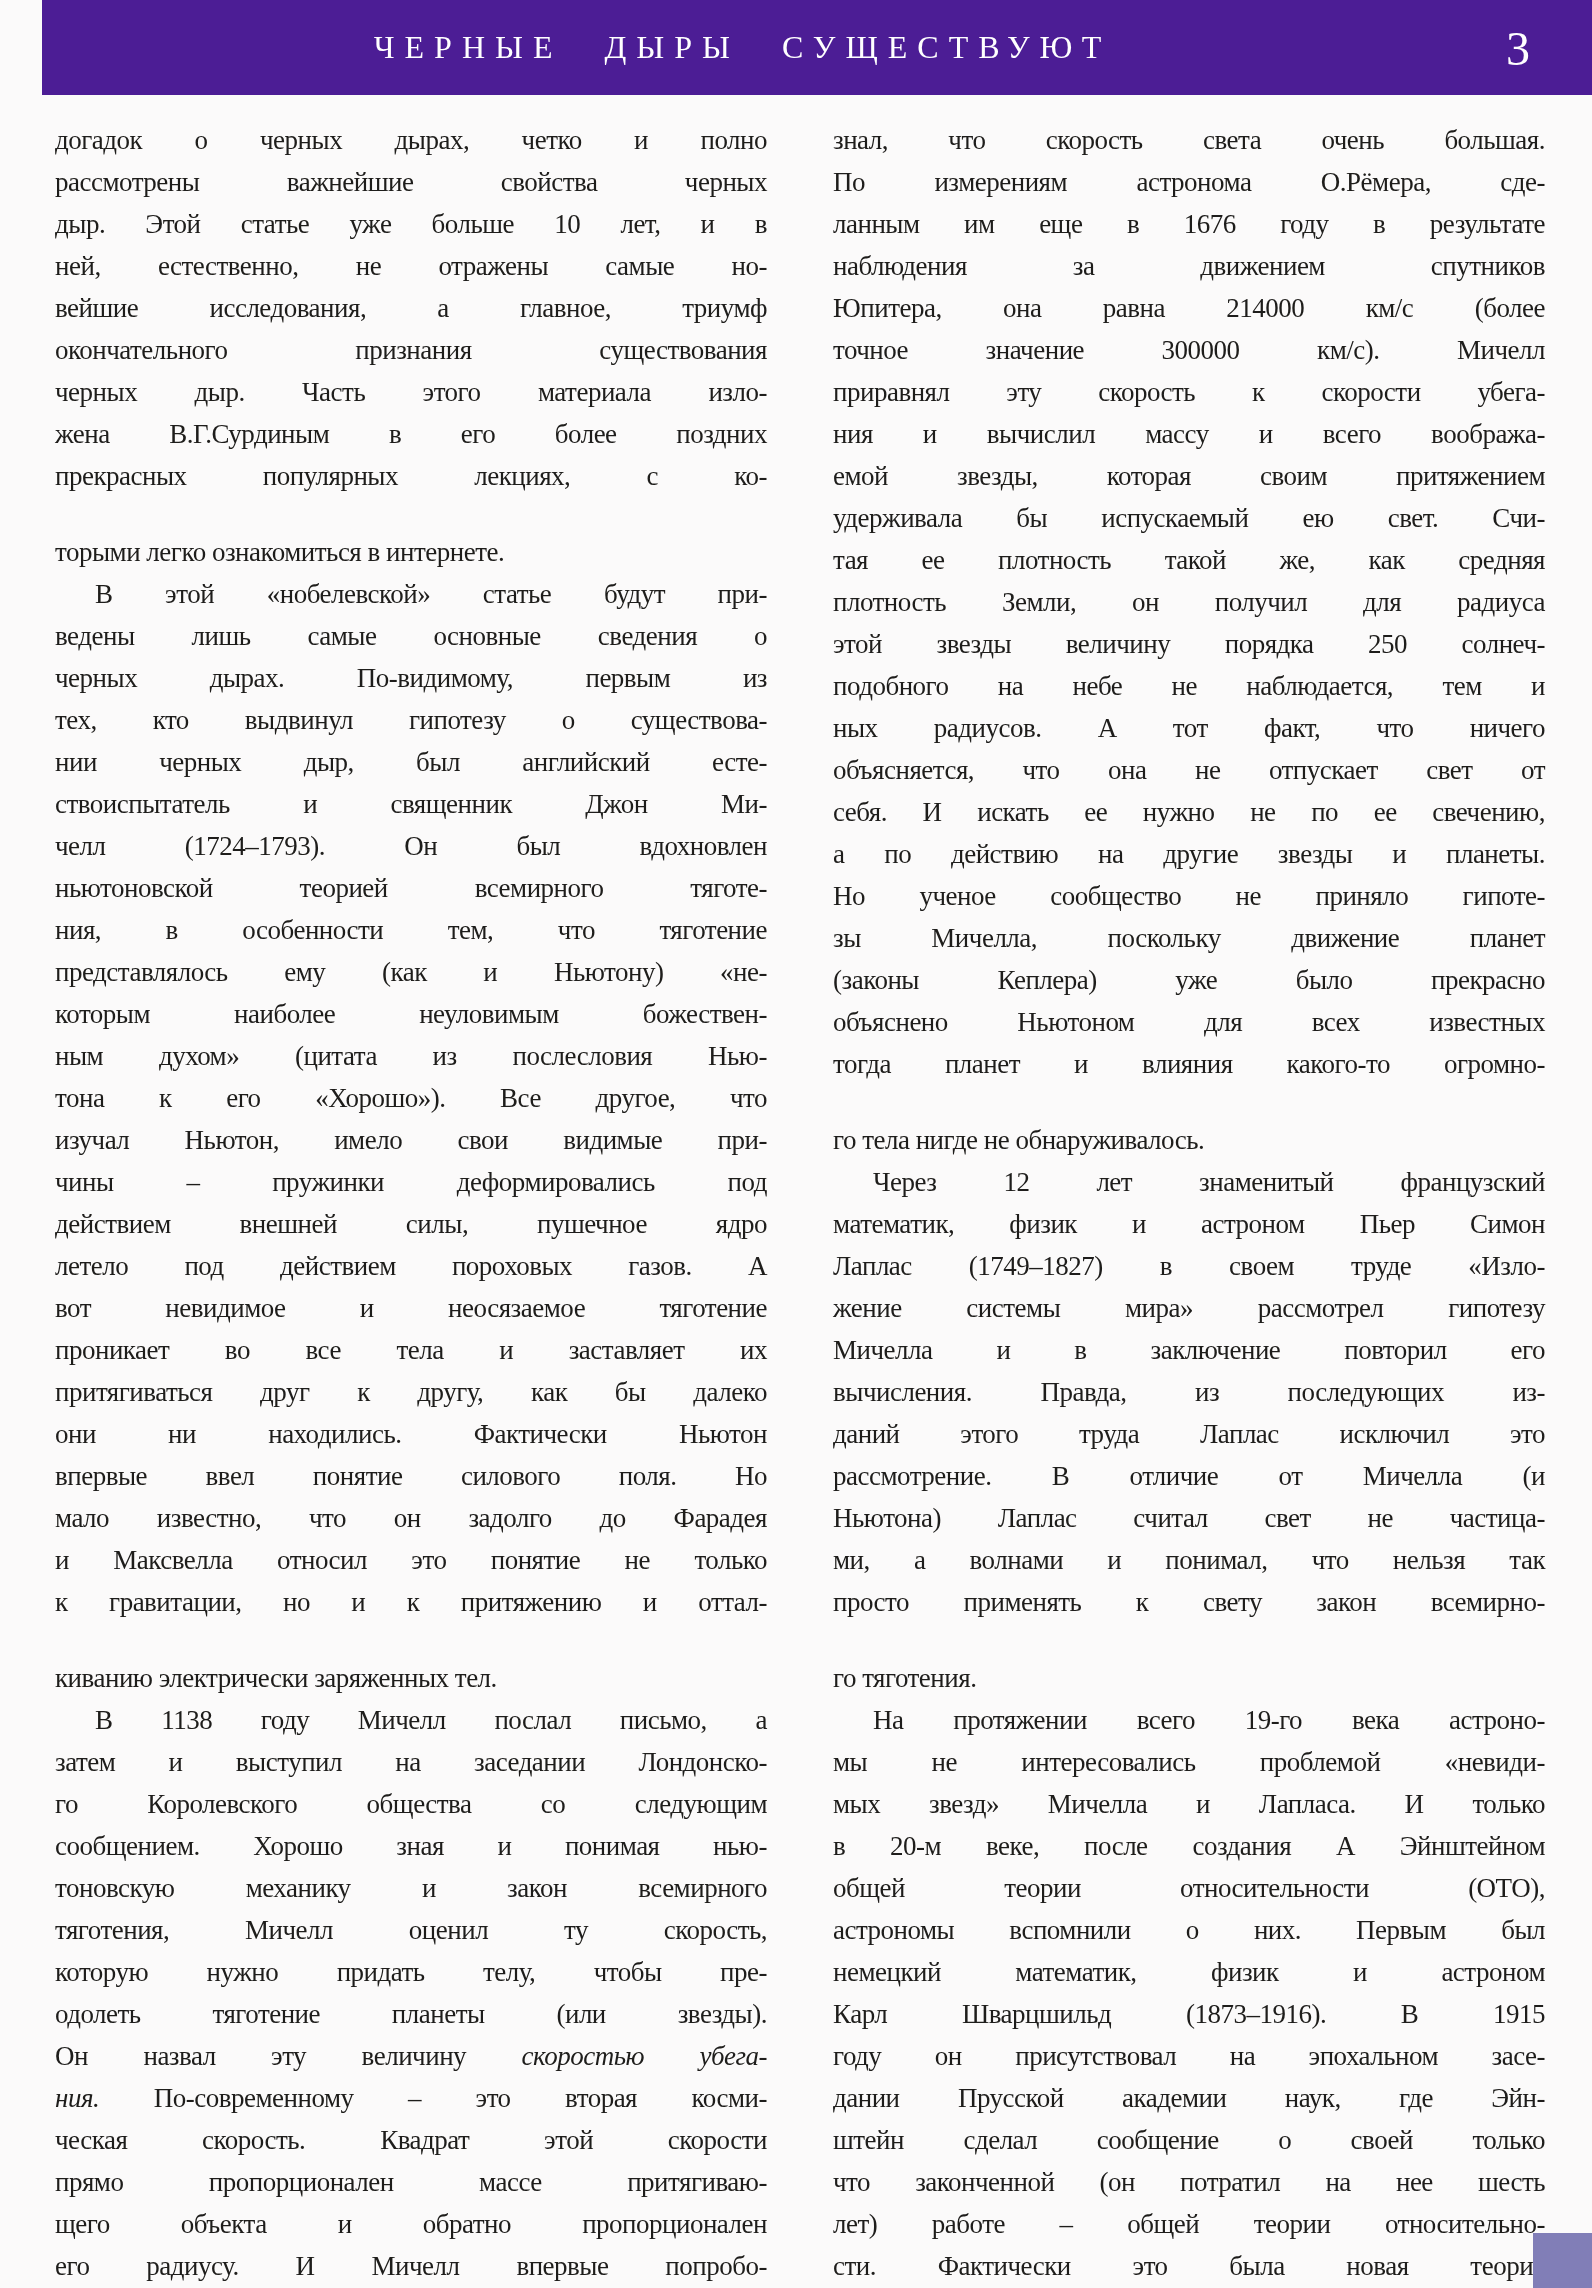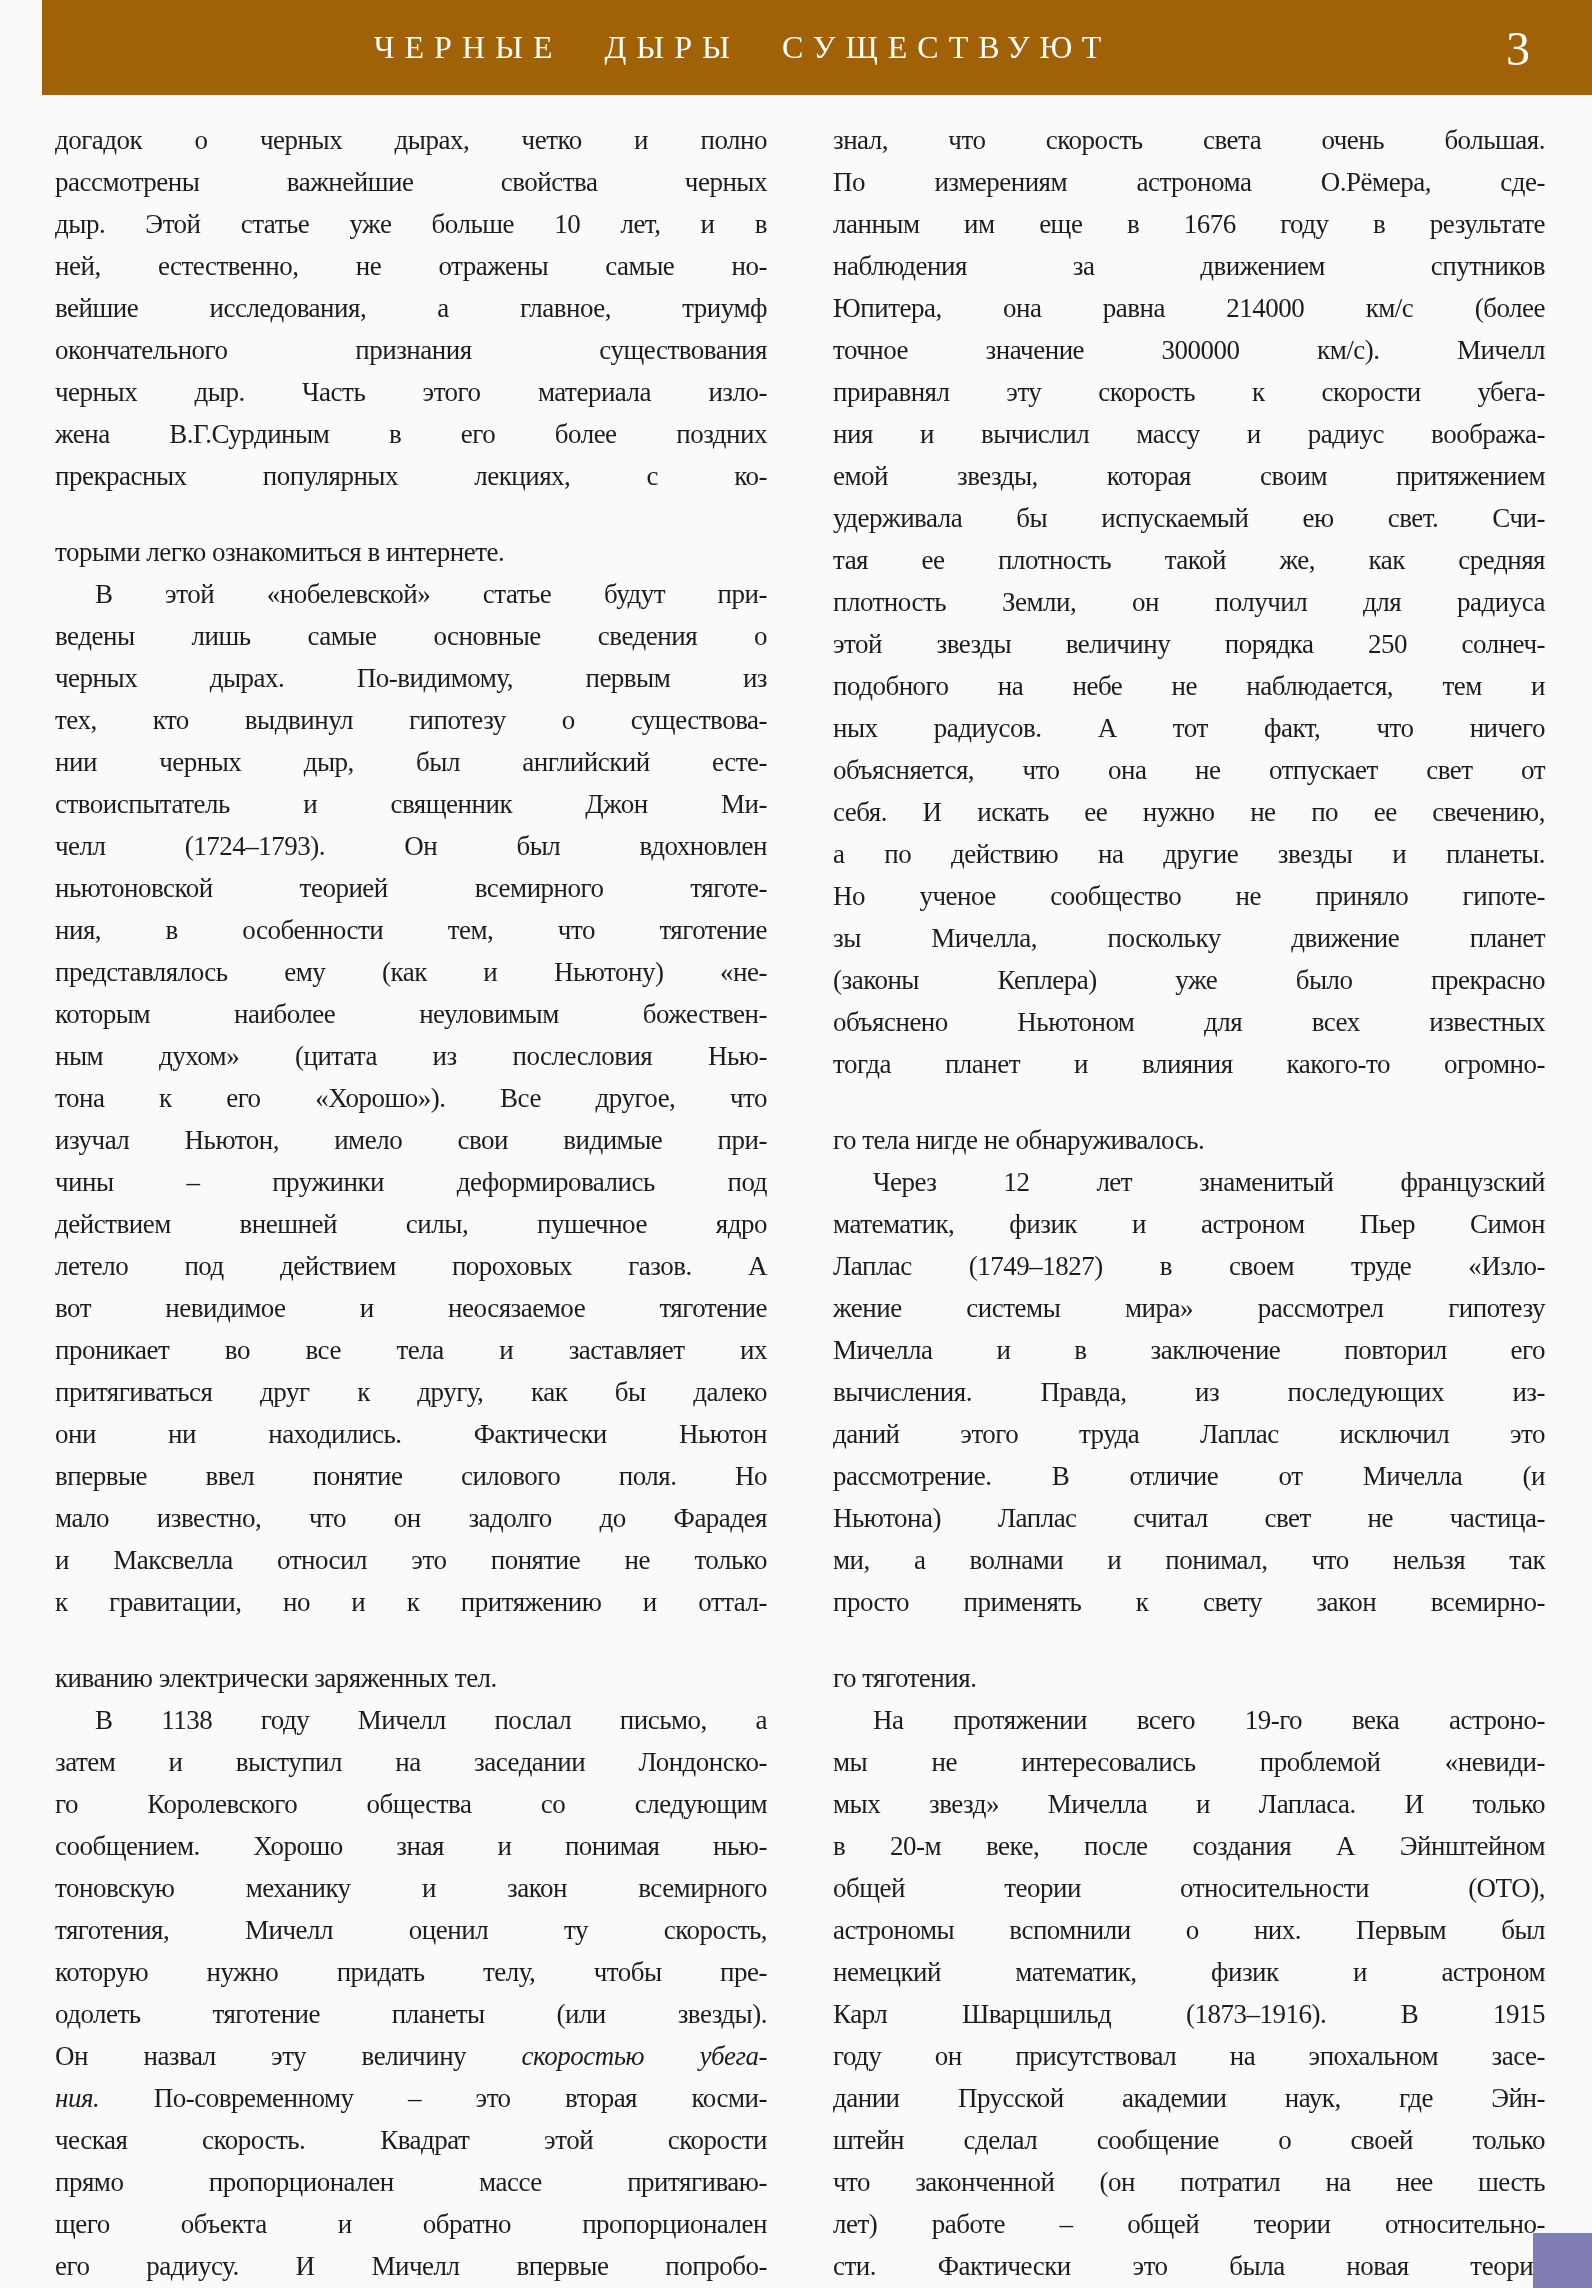--- a/index.html
+++ b/index.html
@@ -44,21 +44,21 @@
     height:42px;
   }
   .line.indent{text-indent:40px;}
   .line.end{text-align-last:left;margin-top:34px;}
   .line i{font-style:italic;}
 </style>
 </head>
 <body>
 
 <div class="page" style="background: rgb(251, 250, 250); color: rgb(30, 29, 27);">
-  <div class="band" style="background: #a16207; text-align: right;">
+  <div class="band" style="background: #4c1d95; text-align: right;">
     <span class="band-title">ЧЕРНЫЕ ДЫРЫ СУЩЕСТВУЮТ</span>
     <span class="band-page-number">3</span>
   </div>
 
   <div class="col col-left">
       <div class="line">догадок о черных дырах, четко и полно</div>
       <div class="line">рассмотрены важнейшие свойства черных</div>
       <div class="line">дыр. Этой статье уже больше 10 лет, и в</div>
       <div class="line">ней, естественно, не отражены самые но-</div>
       <div class="line">вейшие исследования, а главное, триумф</div>
@@ -110,21 +110,21 @@
       <div class="line">вал применить это понятие к свету. Он</div>
     </div>
   <div class="col col-right">
       <div class="line">знал, что скорость света очень большая.</div>
       <div class="line">По измерениям астронома О.Рёмера, сде-</div>
       <div class="line">ланным им еще в 1676 году в результате</div>
       <div class="line">наблюдения за движением спутников</div>
       <div class="line">Юпитера, она равна 214000 км/с (более</div>
       <div class="line">точное значение 300000 км/с). Мичелл</div>
       <div class="line">приравнял эту скорость к скорости убега-</div>
-      <div class="line">ния и вычислил массу и радиус вообража-</div>
+      <div class="line">ния и вычислил массу и всего вообража-</div>
       <div class="line">емой звезды, которая своим притяжением</div>
       <div class="line">удерживала бы испускаемый ею свет. Счи-</div>
       <div class="line">тая ее плотность такой же, как средняя</div>
       <div class="line">плотность Земли, он получил для радиуса</div>
       <div class="line">этой звезды величину порядка 250 солнеч-</div>
       <div class="line">подобного на небе не наблюдается, тем и</div>
       <div class="line">ных радиусов. А тот факт, что ничего</div>
       <div class="line">объясняется, что она не отпускает свет от</div>
       <div class="line">себя. И искать ее нужно не по ее свечению,</div>
       <div class="line">а по действию на другие звезды и планеты.</div>

